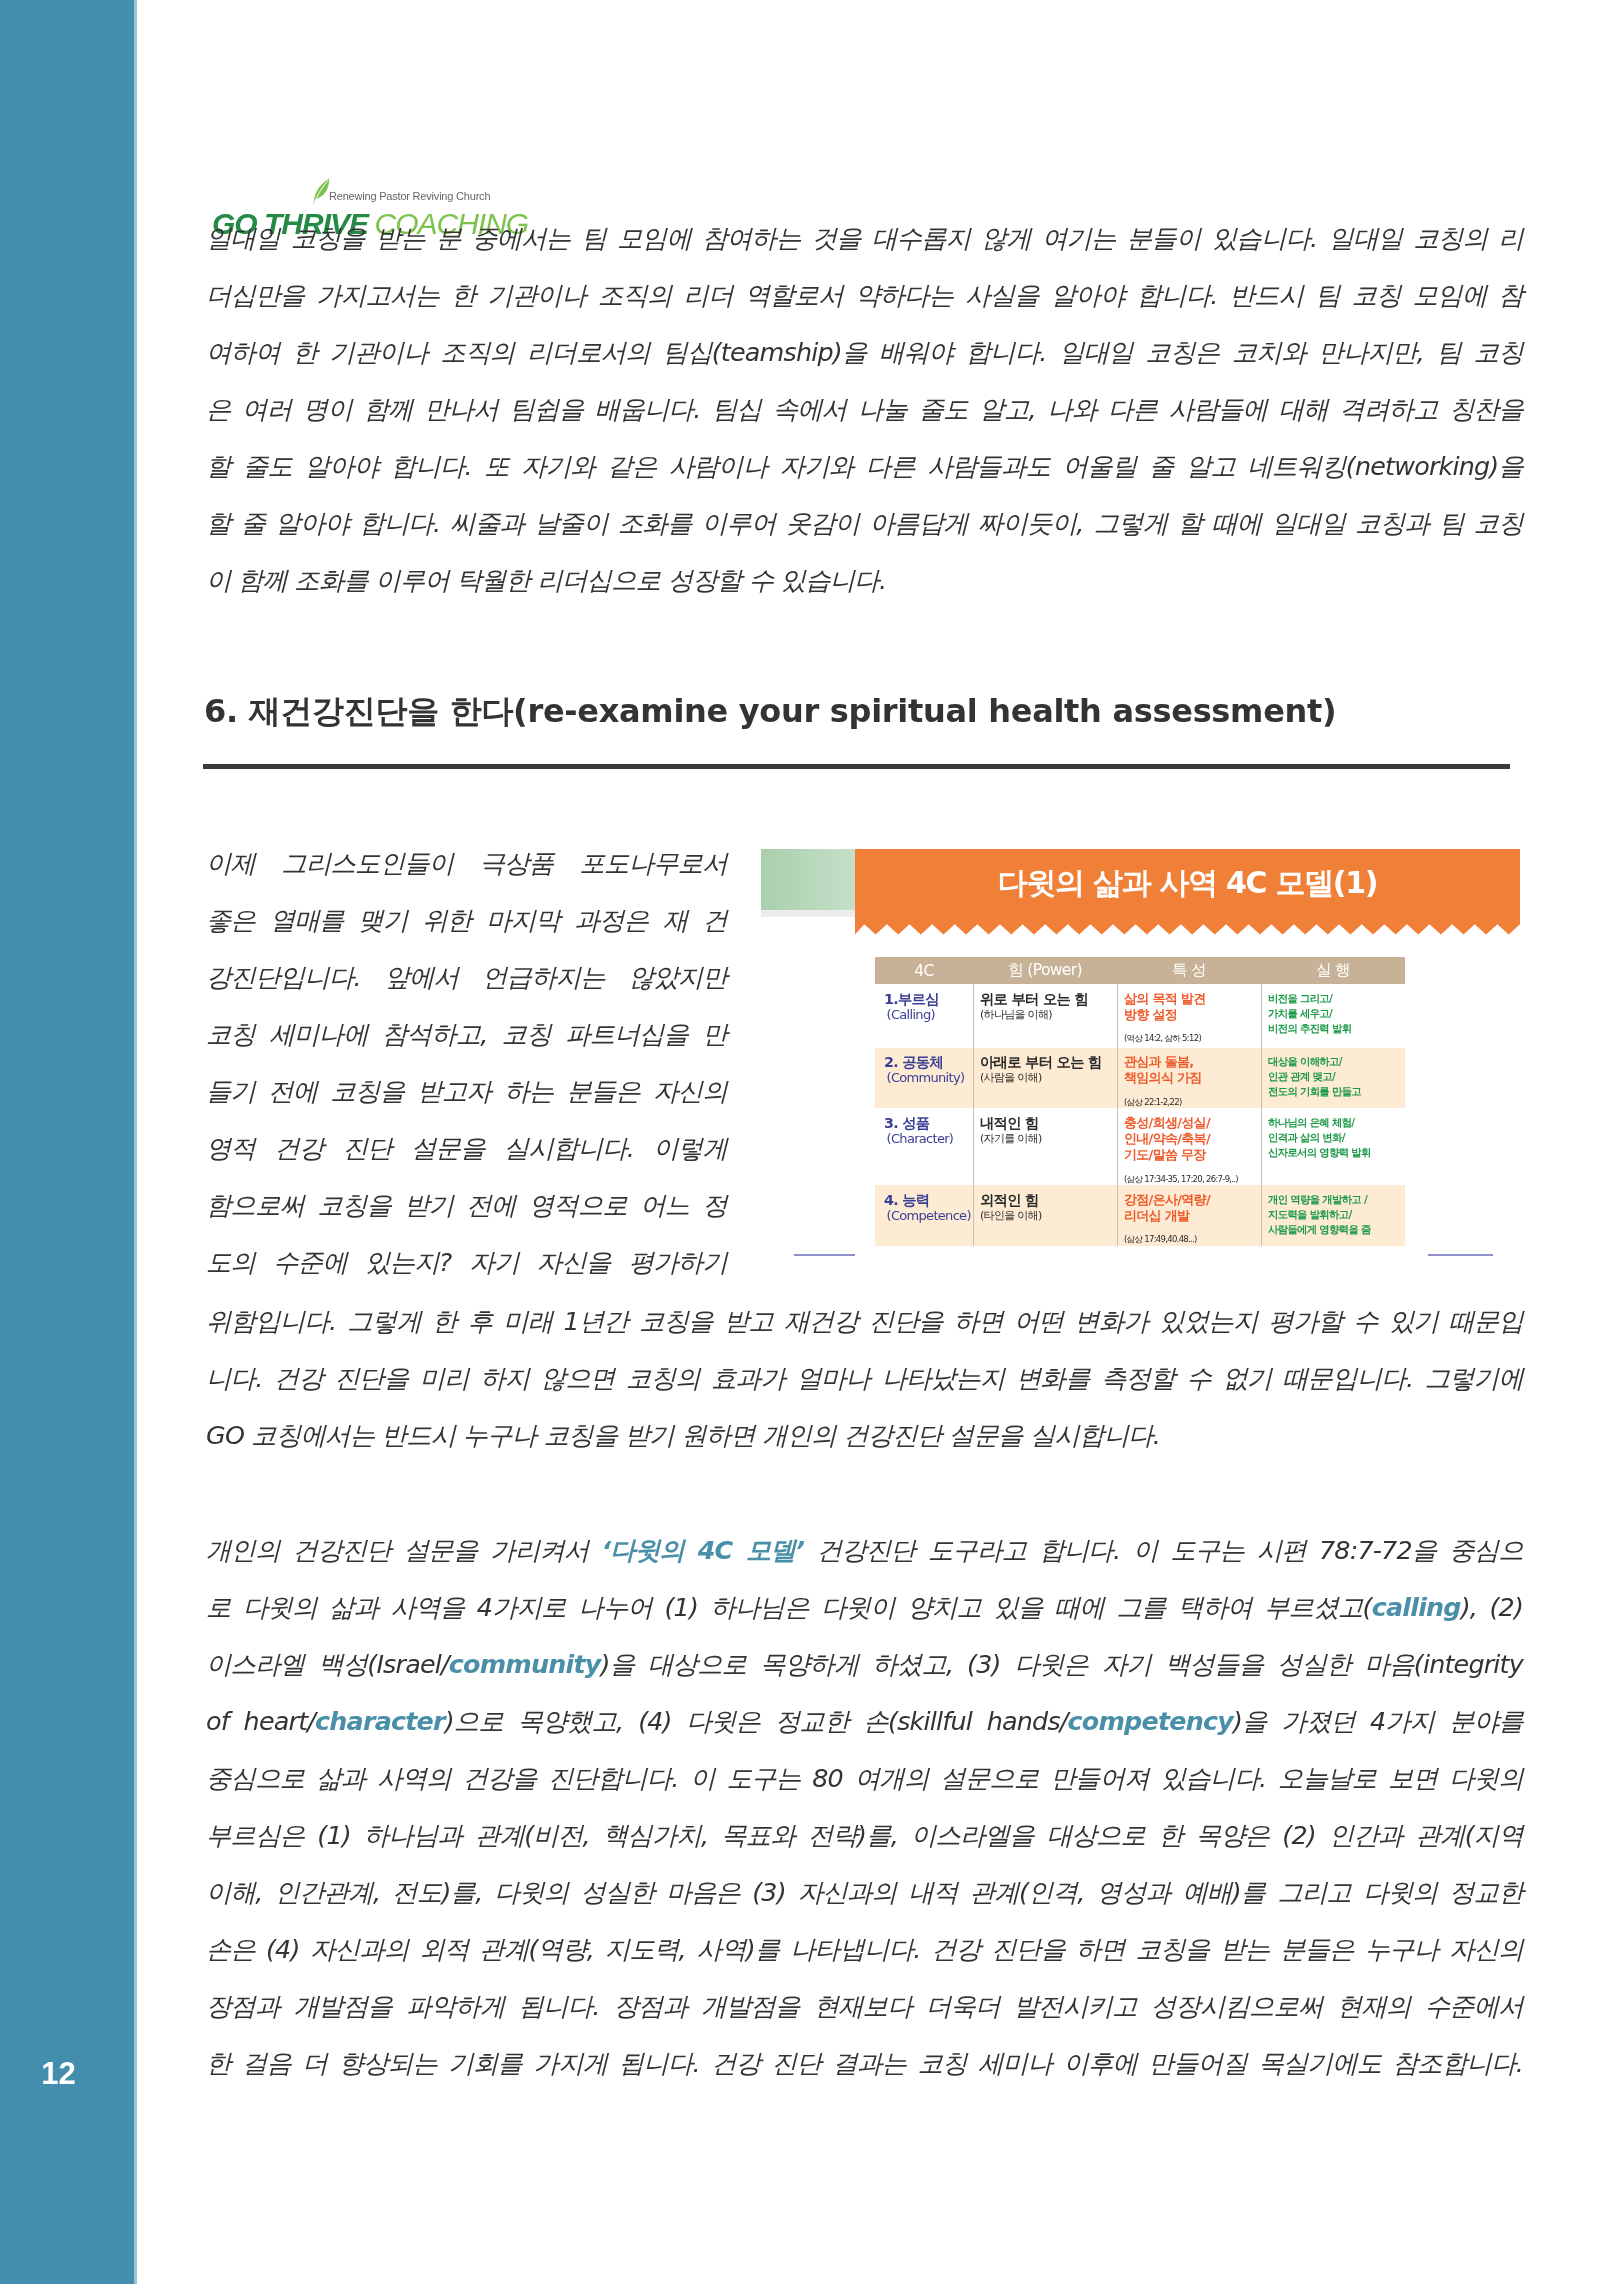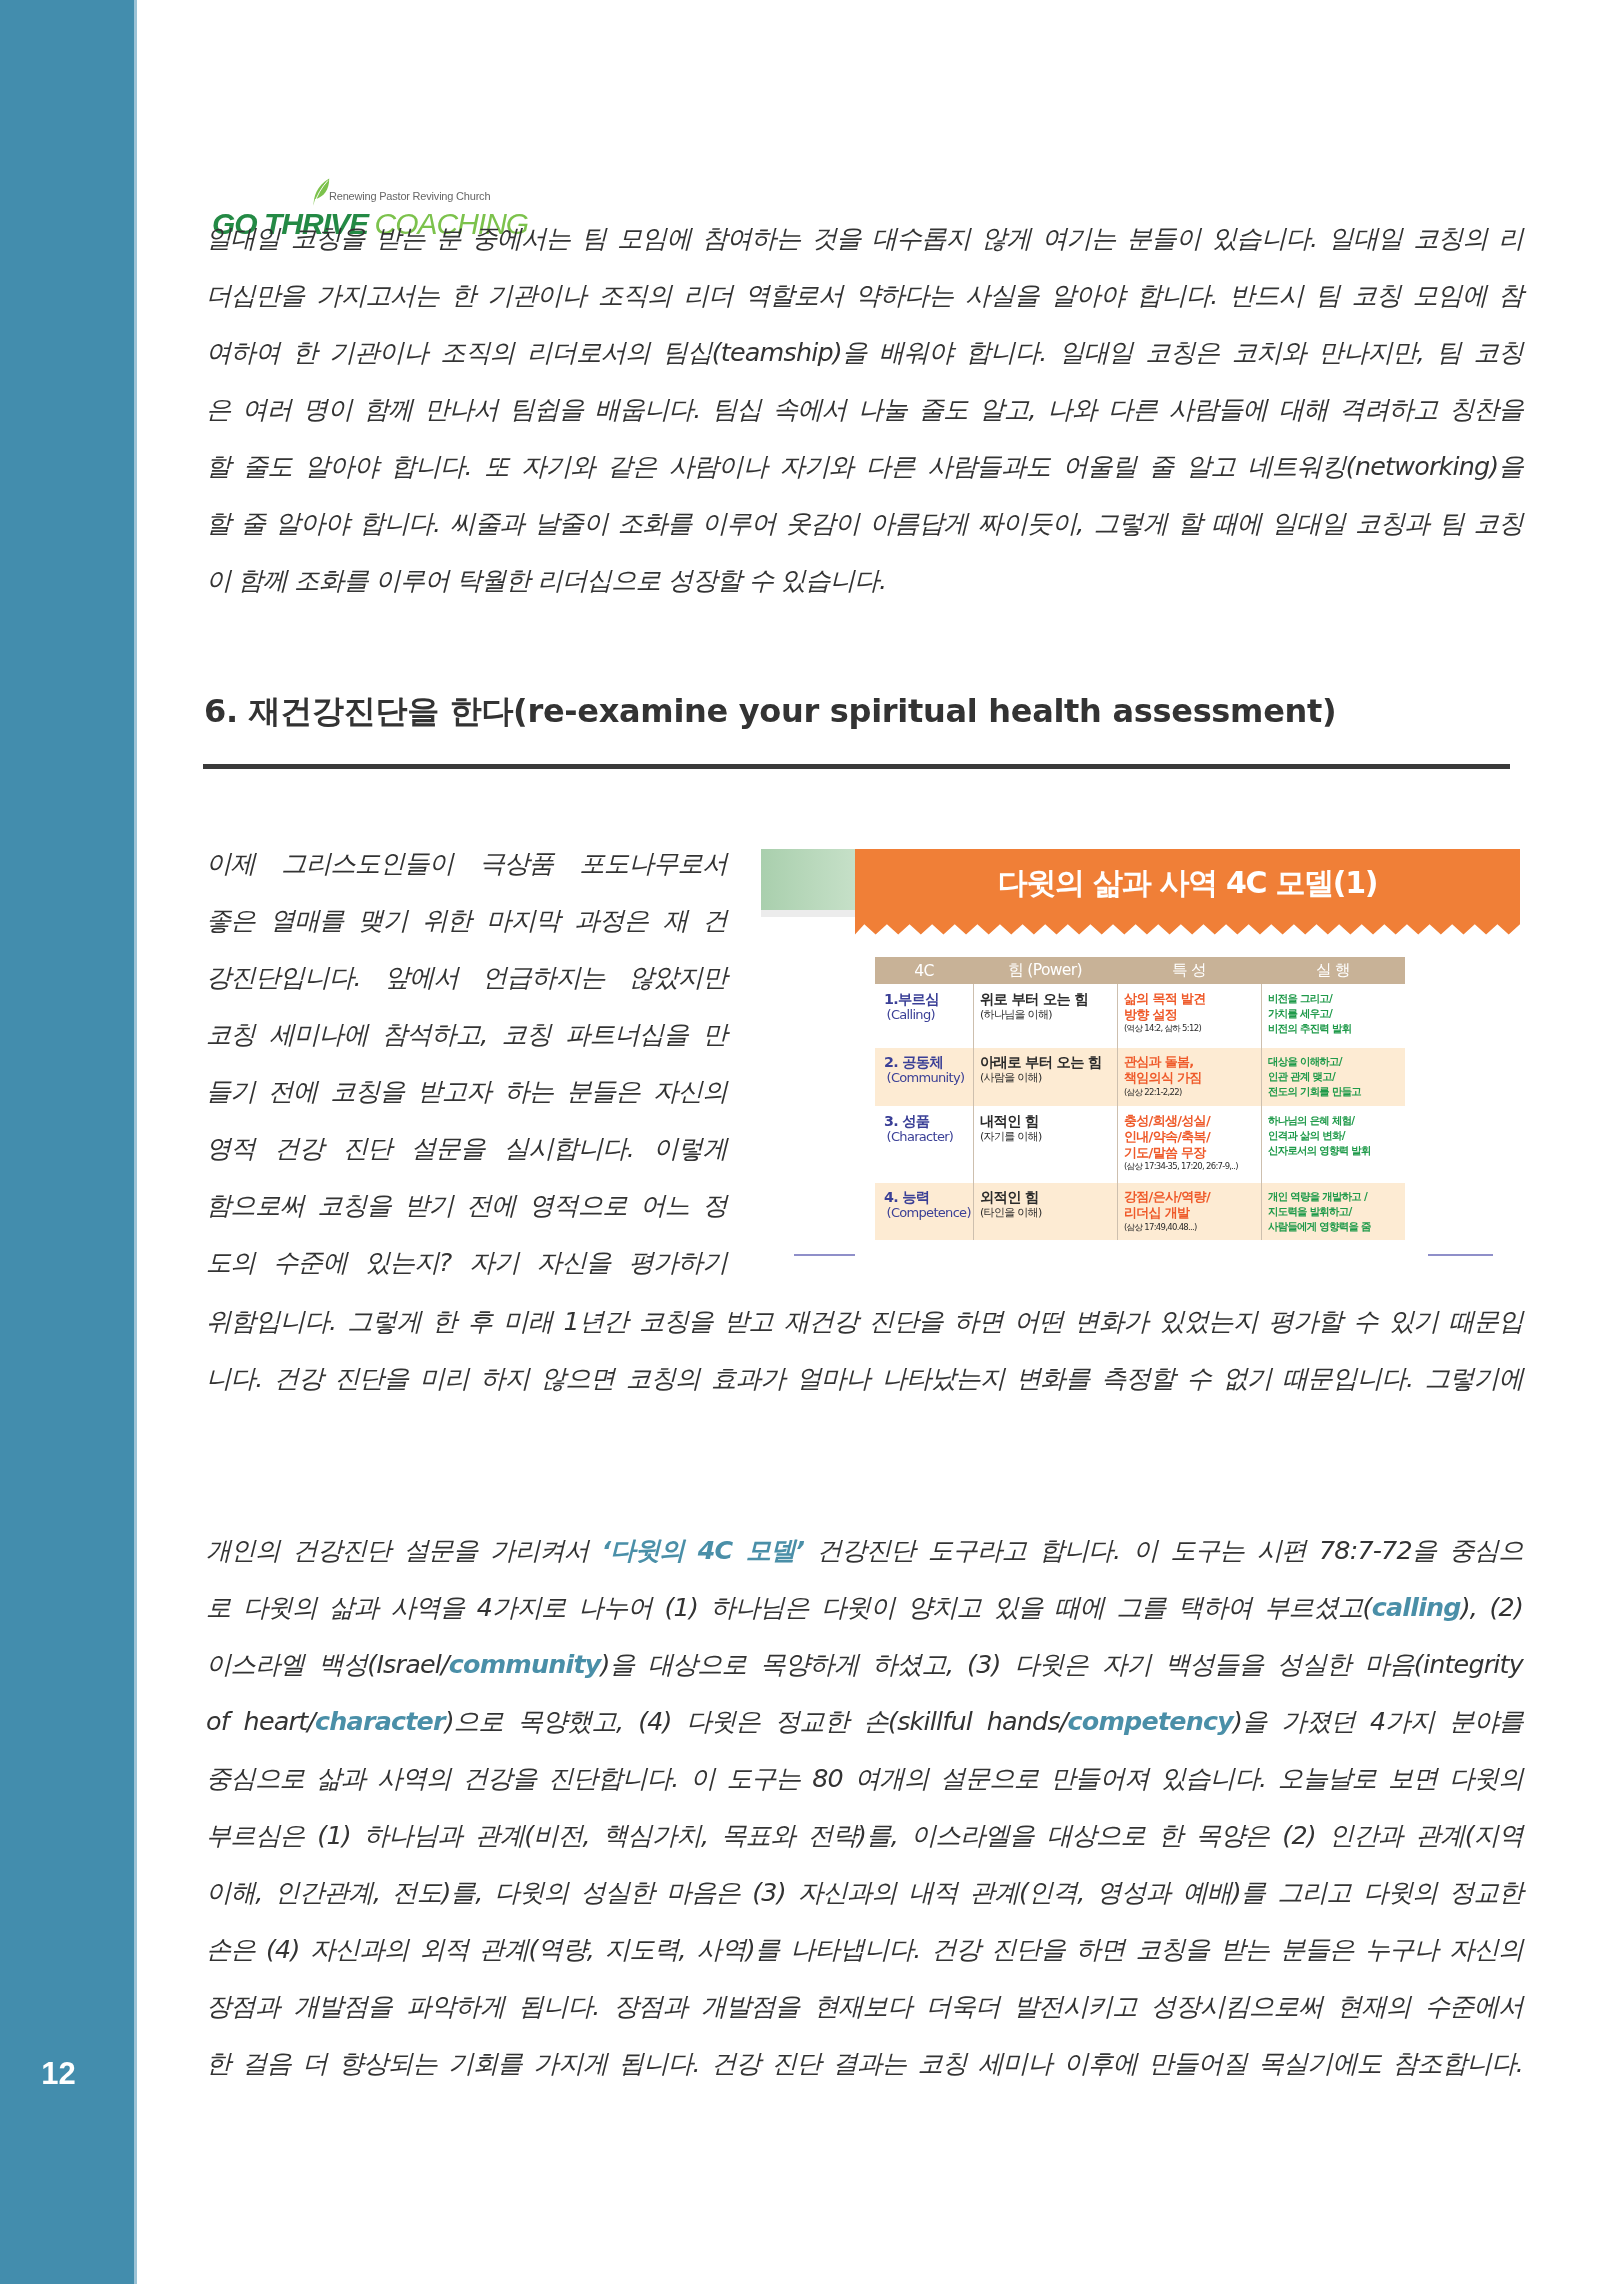--- a/index.html
+++ b/index.html
@@ -93,21 +93,21 @@
   .fig-table td:first-child { border-left: none; padding-left: 9px; margin-top: 26px; }
   .fig-table tr.r1 td { height: 57px; background: #ffffff; }
   .fig-table tr.r2 td { height: 52px; background: #fdebd3; }
   .fig-table tr.r3 td { height: 70px; background: #ffffff; }
   .fig-table tr.r4 td { height: 51px; background: #fdebd3; }
   .c4-label { color: #3a3f96; font-weight: bold; font-size: 14.3px; display: block; }
   .c4-sub { color: #3a3f96; font-size: 13px; display: block; padding-left: 2.6px; }
   .pw-main { color: #2b2b2b; font-weight: bold; font-size: 14.3px; display: block; }
   .pw-sub { color: #2b2b2b; font-size: 11px; display: block; }
   .tr-line { color: #ef5a2a; font-weight: bold; font-size: 13px; display: block; }
-  .tr-ref { color: #2b2b2b; font-size: 8.5px; display: block; line-height: 11.7px; }
+  .tr-ref { color: #2b2b2b; font-size: 8.5px; display: block; line-height: 11.7px; margin-top: 10px; }
   .ac-line { color: #1f9a4a; font-weight: bold; font-size: 10.4px; display: block; line-height: 15px; }
   .fig-dash-l { position: absolute; left: 39px; top: 414px; width: 61px; height: 2px; background: #8f8fc9; }
   .fig-dash-r { position: absolute; left: 673px; top: 414px; width: 65px; height: 2px; background: #8f8fc9; }
 </style>
 </head>
 <body>
 
 <div class="sidebar"></div>
 <div class="sidebar-strip"></div>
 <div class="page-number">12</div>
@@ -255,20 +255,21 @@
       </tr>
     </tbody>
   </table>
   <div class="fig-dash-l"></div>
   <div class="fig-dash-r"></div>
 </div>
 
 <div class="body-text" style="top:1293px;">
   <span class="line justify">위함입니다. 그렇게 한 후 미래 1년간 코칭을 받고 재건강 진단을 하면 어떤 변화가 있었는지 평가할 수 있기 때문입</span>
   <span class="line justify">니다. 건강 진단을 미리 하지 않으면 코칭의 효과가 얼마나 나타났는지 변화를 측정할 수 없기 때문입니다. 그렇기에</span>
+  <span class="line">GO 코칭에서는 반드시 누구나 코칭을 받기 원하면 개인의 건강진단 설문을 실시합니다.</span>
 </div>
 
 <div class="body-text" style="top:1522px;">
   <span class="line justify"><span>개인의 건강진단 설문을 가리켜서 </span><span class="kw">‘다윗의 4C 모델’</span><span> 건강진단 도구라고 합니다. 이 도구는 시편 78:7-72을 중심으</span></span>
   <span class="line justify"><span>로 다윗의 삶과 사역을 4가지로 나누어 (1) 하나님은 다윗이 양치고 있을  때에 그를 택하여 부르셨고(</span><span class="kw">calling</span><span>), (2)</span></span>
   <span class="line justify"><span>이스라엘 백성(Israel/</span><span class="kw">community</span><span>)을 대상으로 목양하게 하셨고, (3) 다윗은 자기 백성들을 성실한 마음(integrity</span></span>
   <span class="line justify"><span>of heart/</span><span class="kw">character</span><span>)으로 목양했고, (4) 다윗은 정교한 손(skillful hands/</span><span class="kw">competency</span><span>)을 가졌던 4가지 분야를</span></span>
   <span class="line justify">중심으로 삶과 사역의 건강을 진단합니다. 이 도구는 80 여개의 설문으로 만들어져  있습니다. 오늘날로 보면 다윗의</span>
   <span class="line justify">부르심은 (1) 하나님과 관계(비전, 핵심가치, 목표와 전략)를, 이스라엘을 대상으로 한 목양은 (2) 인간과 관계(지역</span>
   <span class="line justify">이해, 인간관계, 전도)를, 다윗의 성실한 마음은 (3) 자신과의 내적 관계(인격, 영성과 예배)를 그리고 다윗의 정교한</span>

